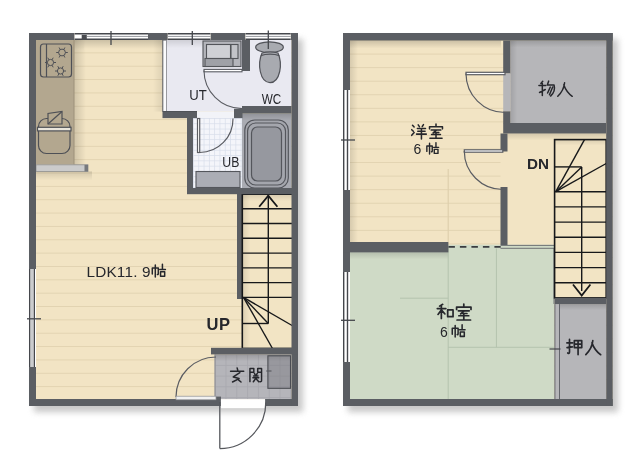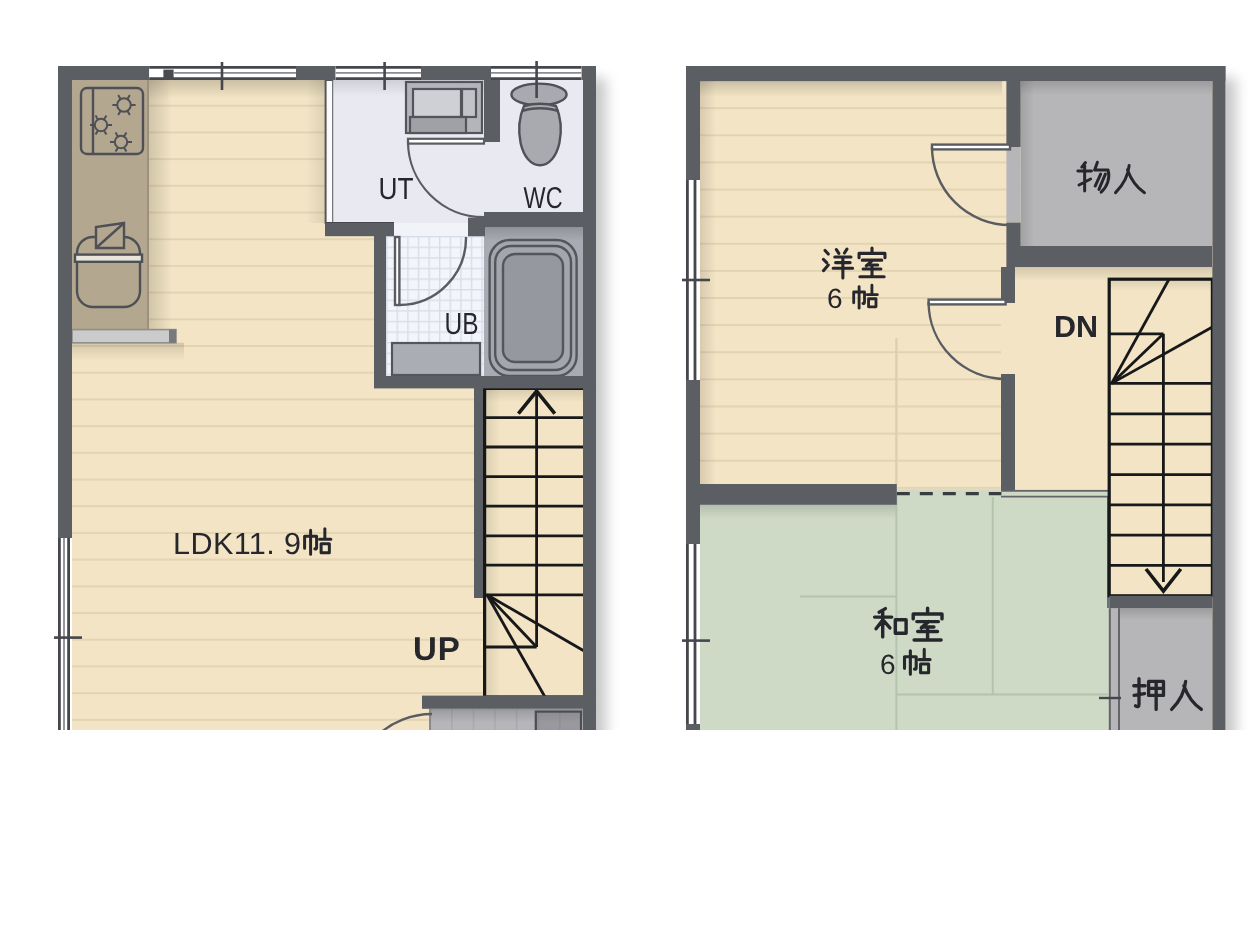--- a/index.html
+++ b/index.html
@@ -1,16 +1,16 @@
 <!DOCTYPE html>
 <html><head>
 <meta charset="utf-8">
 <style>
 html,body{margin:0;padding:0;background:#ffffff;}
-#wrap{position:relative;width:630px;height:365px;background:#ffffff;overflow:hidden;
+#wrap{position:relative;width:630px;height:467px;background:#ffffff;overflow:hidden;
 font-family:"Liberation Sans",sans-serif;text-decoration:underline;}
 svg{position:absolute;left:0;top:0;}
 text{font-family:"Liberation Sans",sans-serif;fill:#26272c;}
 </style>
 </head>
 <body>
 <div id="wrap">
 <svg width="630" height="467" viewBox="0 0 630 467">
 <defs>
 <filter id="blur5" x="-20%" y="-20%" width="140%" height="140%">

